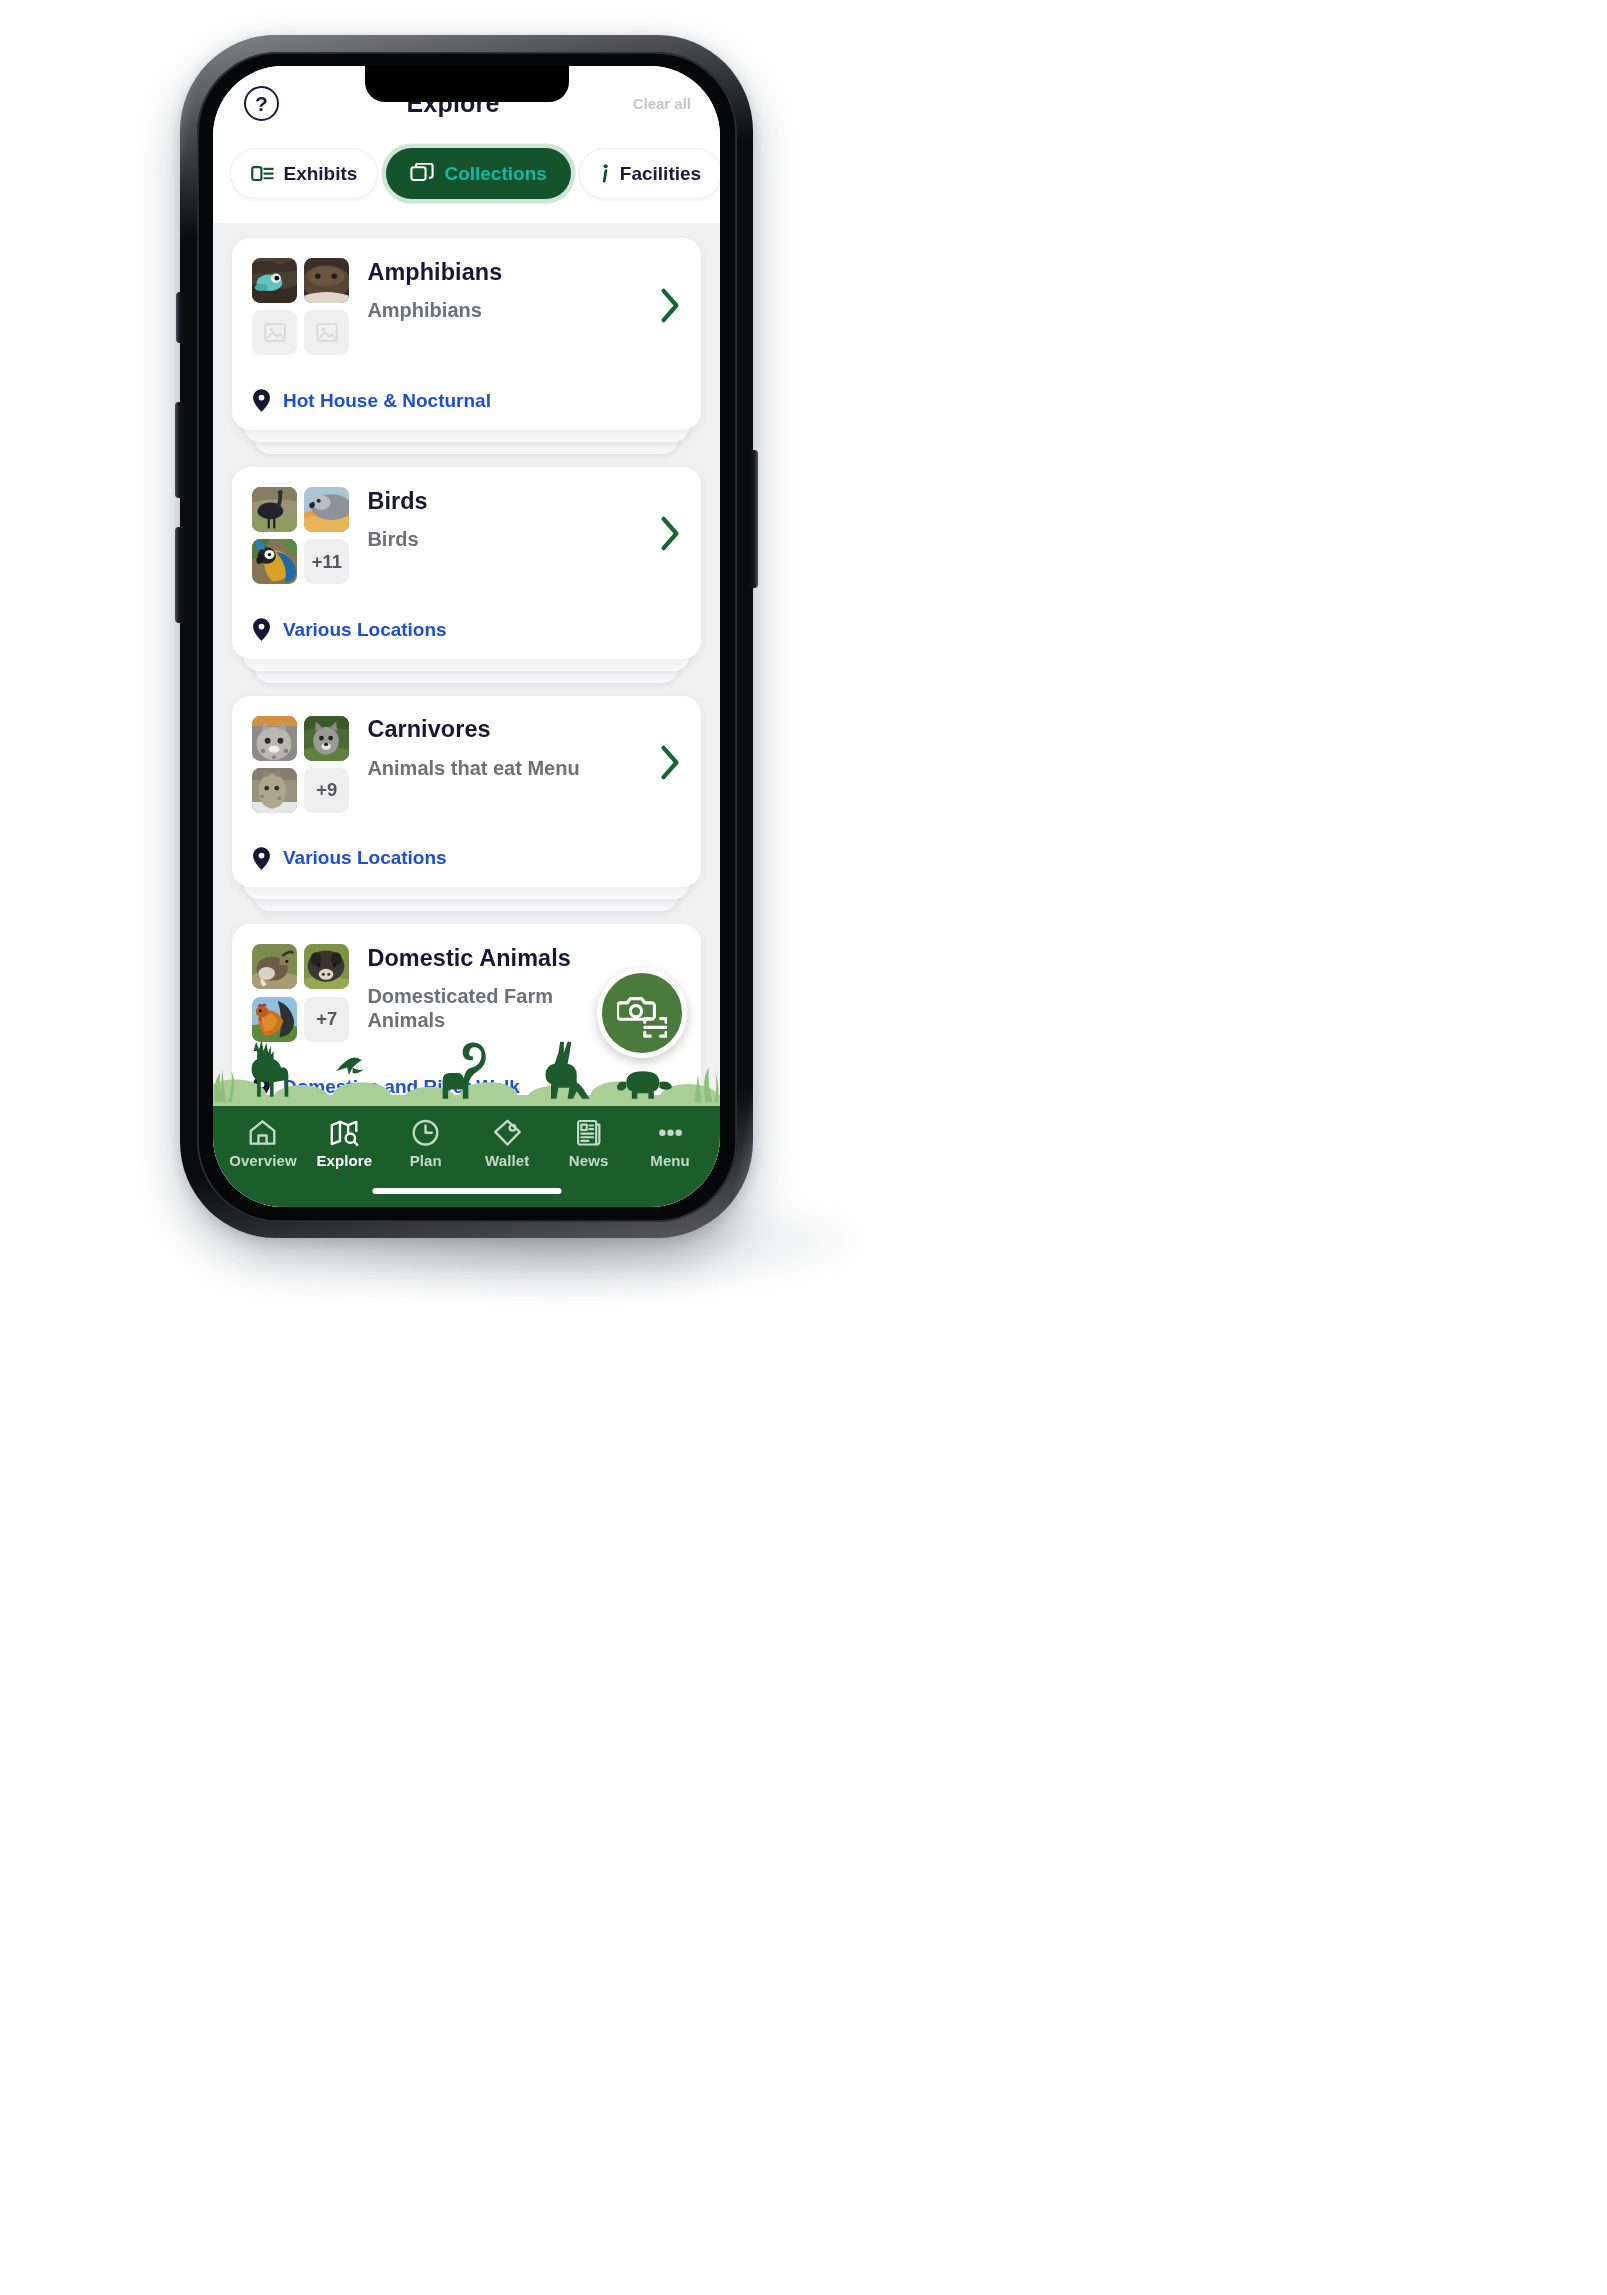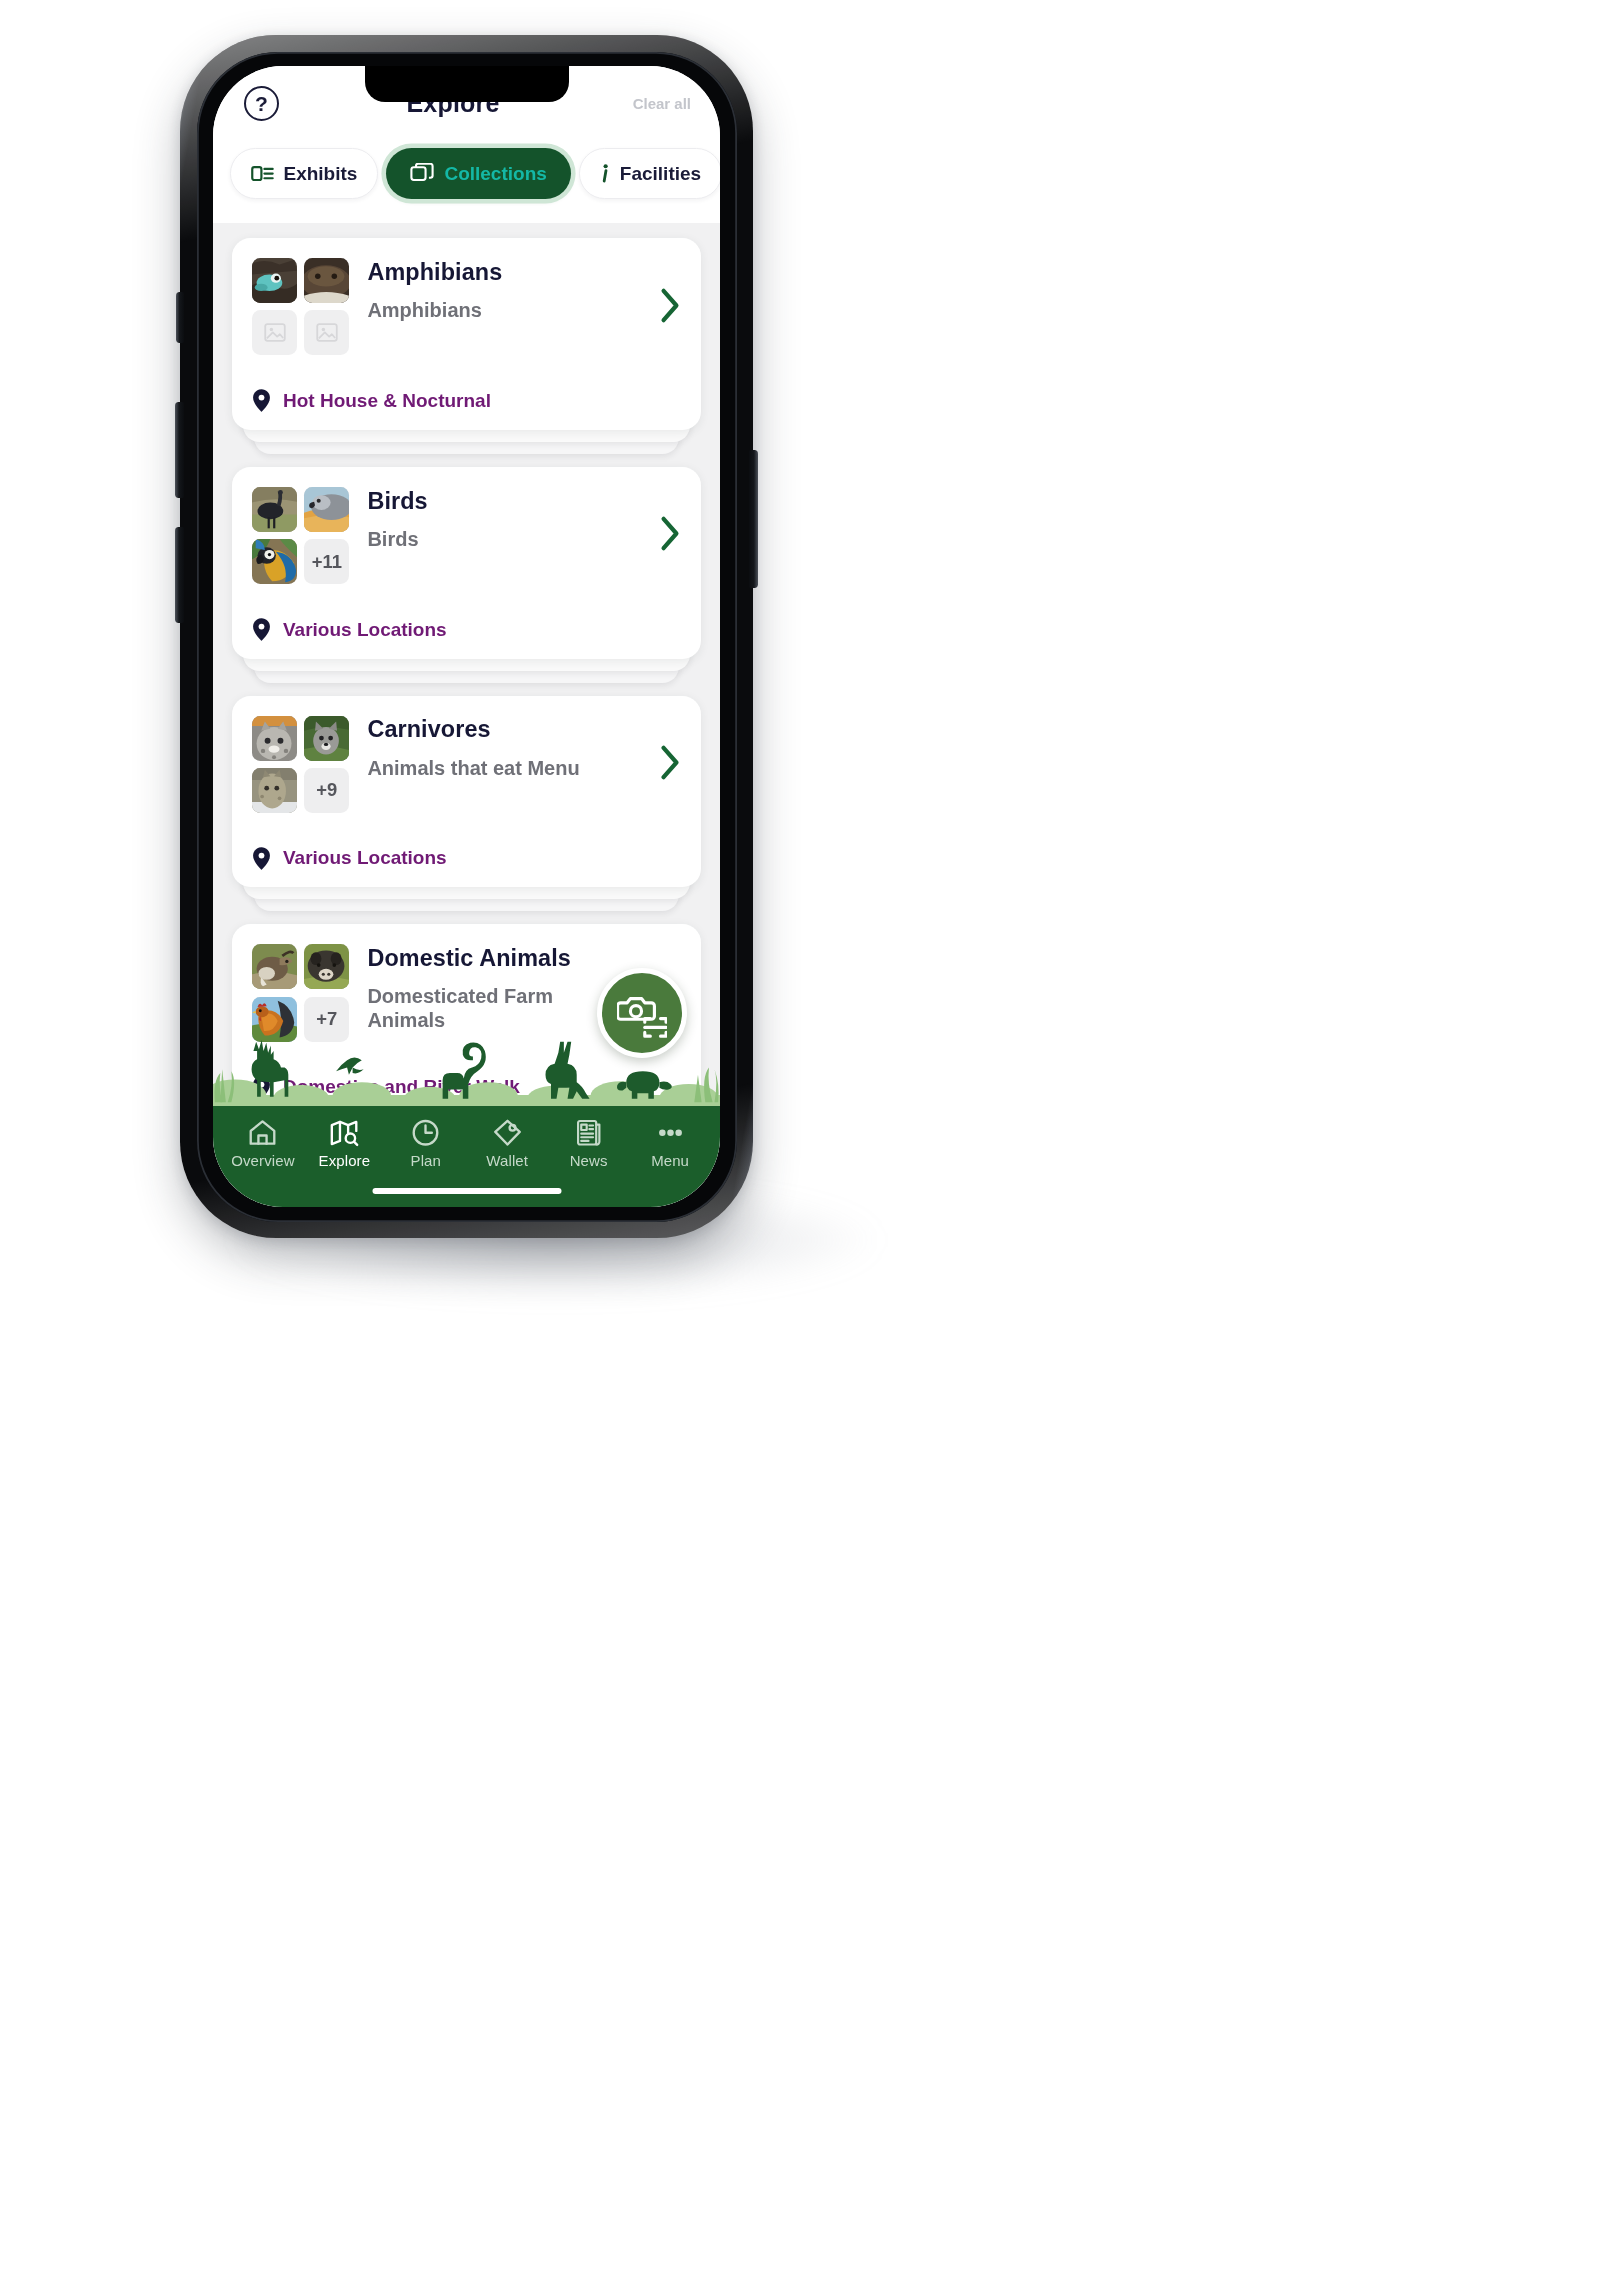--- a/index.html
+++ b/index.html
@@ -293,21 +293,21 @@
 
   .card-loc {
     display: flex;
     align-items: center;
     gap: 12px;
     margin-top: 33px;
   }
   .card-loc .loctext {
     font-size: 19px;
     font-weight: 600;
-    color: #701a75;
+    color: #1d4ed8;
   }
 
   
   .decoband {
     position: absolute;
     left: 0; right: 0;
     bottom: 101px;
     height: 77px;
     z-index: 8;
     pointer-events: none;
@@ -341,21 +341,21 @@
   }
   .navitem {
     flex: 1;
     display: flex;
     flex-direction: column;
     align-items: center;
     gap: 5.5px;
   }
   .navitem .navlabel {
     font-size: 15px;
-    font-weight: 400;
+    font-weight: 700;
     color: #c5d9c9;
     letter-spacing: 0.1px;
   }
   .navitem.active .navlabel { color: #ffffff; }
   .navitem svg { stroke: #c5d9c9; }
   .navitem.active svg { stroke: #ffffff; }
   .navitem svg.filled { stroke: none; fill: #c5d9c9; }
 
   .homebar {
     position: absolute;

